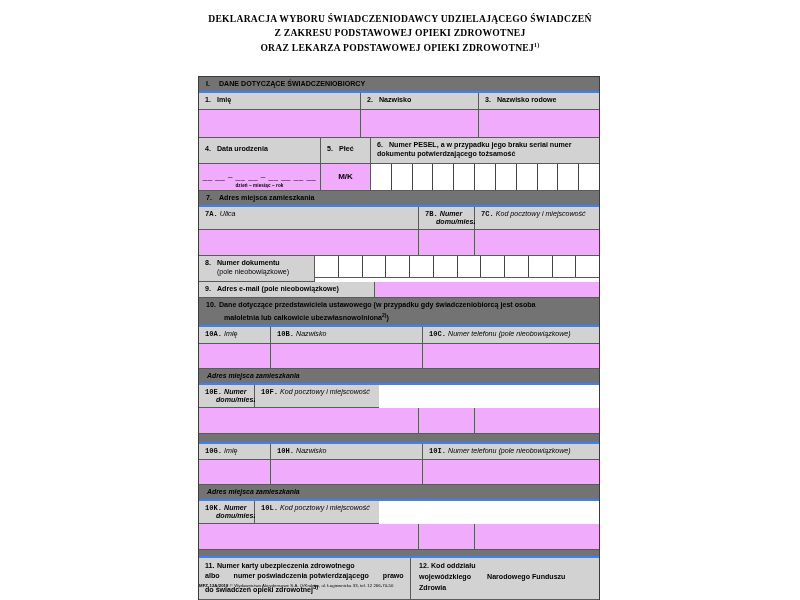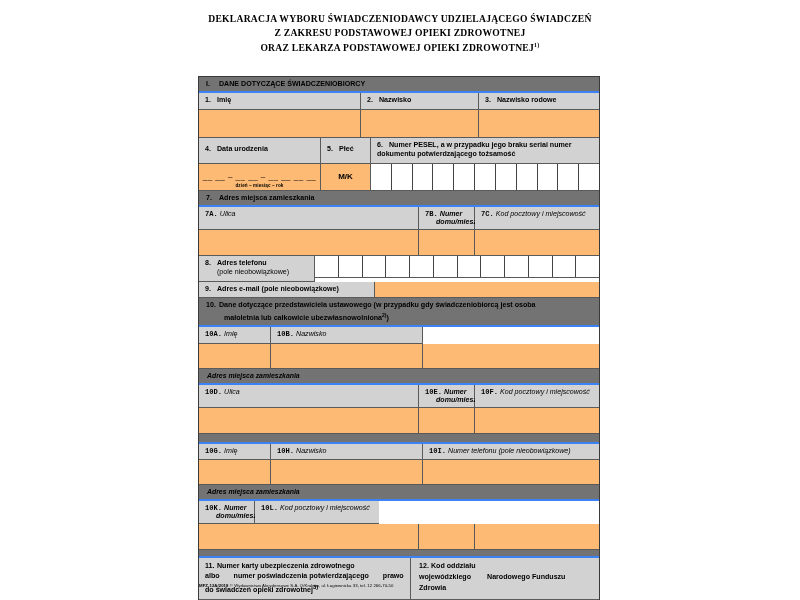--- a/index.html
+++ b/index.html
@@ -95,21 +95,21 @@
     border-right: 1px solid #5a5a5a;
     border-bottom: 1px solid #5a5a5a;
   }
   .hdr.last { border-right: none; }
   .hdr .num { display: inline-block; min-width: 12px; }
   .hdr.it { font-weight: normal; font-style: italic; }
   .hdr.it b { font-style: normal; font-weight: bold; font-family: Liberation Mono, monospace; }
   .hdr .lbl-it { font-style: italic; font-weight: bold; }
 
   .entry {
-    background: #fdba74;
+    background: #f0abfc;
     box-sizing: border-box;
     border-right: 1px solid #5a5a5a;
     border-bottom: 1px solid #5a5a5a;
     text-align: right;
   }
   .entry.last { border-right: none; }
 
   
   .boxes {
     display: flex;
@@ -237,21 +237,21 @@
       <div class="hdr it" style="width:14%;line-height:8px"><b>7B.</b> <span class="lbl-it">Numer</span><span class="lbl-it" style="display:block;padding-left:11px">domu/mieszkania</span></div>
       <div class="hdr it last" style="width:31%"><b>7C.</b> <span>Kod pocztowy i miejscowość</span></div>
     </div>
     <div class="row">
       <div class="entry" style="width:55%;height:26px"></div>
       <div class="entry" style="width:14%;height:26px"></div>
       <div class="entry last" style="width:31%;height:26px"></div>
     </div>
 
     <div class="row">
-      <div class="hdr" style="width:29%;line-height:9.5px"><span class="num">8.</span><span>Adres telefonu</span><span style="display:block;padding-left:12px;font-weight:normal">(pole nieobowiązkowe)</span></div>
+      <div class="hdr" style="width:29%;line-height:9.5px"><span class="num">8.</span><span>Numer dokumentu</span><span style="display:block;padding-left:12px;font-weight:normal">(pole nieobowiązkowe)</span></div>
       <div class="entry last" style="width:71%;height:22px">
         <div class="boxes">
           <div class="bx"></div>
             <div class="bx"></div>
             <div class="bx"></div>
             <div class="bx"></div>
             <div class="bx"></div>
             <div class="bx"></div>
             <div class="bx"></div>
             <div class="bx"></div>
@@ -269,30 +269,30 @@
           <span>Adres e-mail (pole nieobowiązkowe)</span>
         </div>
       <div class="entry last" style="width:56%;height:16px"></div>
     </div>
 
     <div class="band"><span class="num">10.</span><span>Dane dotyczące przedstawiciela ustawowego  (w przypadku gdy świadczeniobiorcą jest osoba</span><span class="cont"><span>małoletnia lub całkowicie ubezwłasnowolniona</span><sup>2)</sup><span>)</span></span></div>
 
     <div class="row">
       <div class="hdr it" style="width:18%"><b>10A.</b> <span>Imię</span></div>
       <div class="hdr it" style="width:38%"><b>10B.</b> <span>Nazwisko</span></div>
+      <div class="hdr it last" style="width:44%"><b>10C.</b> <span>Numer telefonu (pole nieobowiązkowe)</span></div>
     </div>
     <div class="row">
       <div class="entry" style="width:18%;height:25px"></div>
       <div class="entry" style="width:38%;height:25px"></div>
       <div class="entry last" style="width:44%;height:25px"></div>
     </div>
 
     <div class="band sub">Adres miejsca zamieszkania</div>
     <div class="row">
-      <div class="hdr it" style="width:55%"><b>10D.</b> <span>Ulica</span></div>
       <div class="hdr it" style="width:14%;line-height:8px"><b>10E.</b> <span class="lbl-it">Numer</span><span class="lbl-it" style="display:block;padding-left:11px">domu/mieszkania</span></div>
       <div class="hdr it last" style="width:31%"><b>10F.</b> <span>Kod pocztowy i miejscowość</span></div>
     </div>
     <div class="row">
       <div class="entry" style="width:55%;height:26px"></div>
       <div class="entry" style="width:14%;height:26px"></div>
       <div class="entry last" style="width:31%;height:26px"></div>
     </div>
 
     <div class="band" style="height:10px;padding:0"></div>

